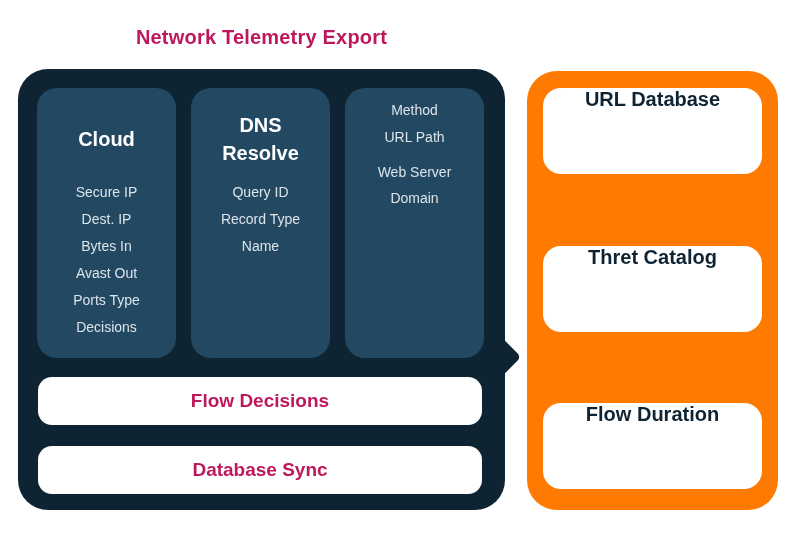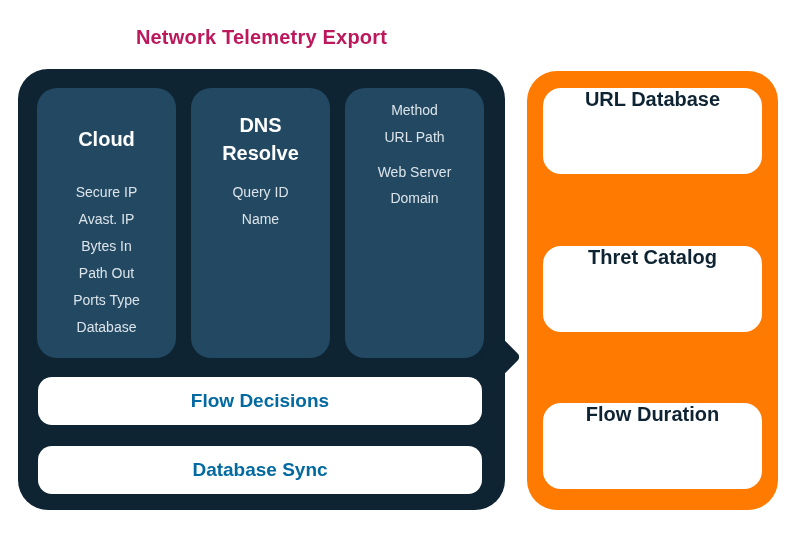--- a/index.html
+++ b/index.html
@@ -34,21 +34,21 @@
   .list-item {
     line-height:27px; font-size:14px; color:#DCE4EA;
     text-align:center; padding:0 9px;
   }
   .column-http .list-item:nth-child(3) { margin-top:8px; line-height:26px; }
 
   .bar {
     position:absolute; left:20px; width:444px; height:48px;
     background:#ffffff; border-radius:14px;
     display:flex; align-items:center; justify-content:center;
-    font-size:19px; font-weight:bold; color:#0369a1;
+    font-size:19px; font-weight:bold; color:#be185d;
   }
   .bar-1 { top:308px; }
   .bar-2 { top:377px; }
 
   .arrow {
     position:absolute; right:-10px; top:273px; width:30px; height:30px;
     background:#0E2433; transform:rotate(45deg); border-radius:5px;
   }
 
   
@@ -71,32 +71,33 @@
 
   <div class="title left-title">Network Telemetry Export</div>
 
   <div class="dark-panel">
     <div class="columns">
 
       <div class="column column-flow">
         <div class="col-heading">Cloud</div>
         <div class="col-list">
           <div class="list-item">Secure IP</div>
-          <div class="list-item">Avast. IP</div>
+          <div class="list-item">Dest. IP</div>
           <div class="list-item">Bytes In</div>
-          <div class="list-item">Path Out</div>
+          <div class="list-item">Avast Out</div>
           <div class="list-item">Ports Type</div>
-          <div class="list-item">Database</div>
+          <div class="list-item">Decisions</div>
         </div>
       </div>
 
       <div class="column column-dns">
         <div class="col-heading">DNS Resolve</div>
         <div class="col-list">
           <div class="list-item">Query ID</div>
+          <div class="list-item">Record Type</div>
           <div class="list-item">Name</div>
         </div>
       </div>
 
       <div class="column column-http">
         <div class="col-list">
           <div class="list-item">Method</div>
           <div class="list-item">URL Path</div>
           <div class="list-item">Web Server Domain</div>
         </div>

